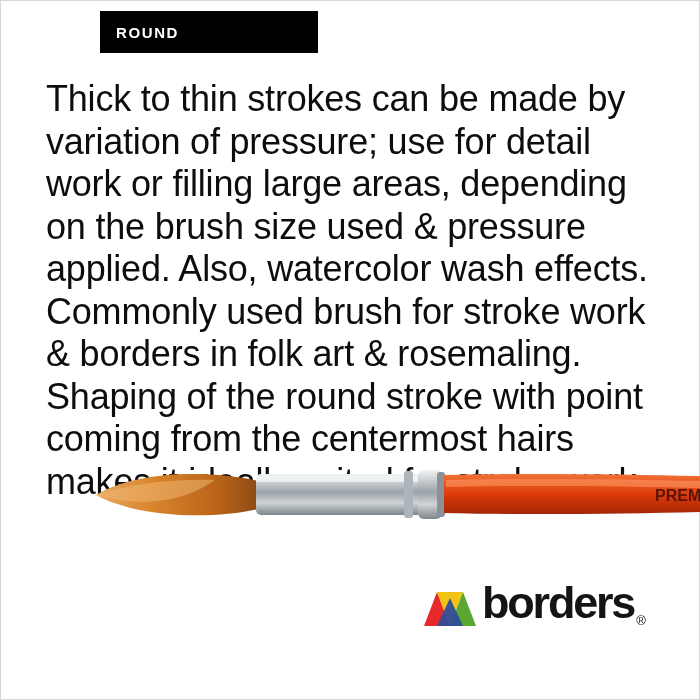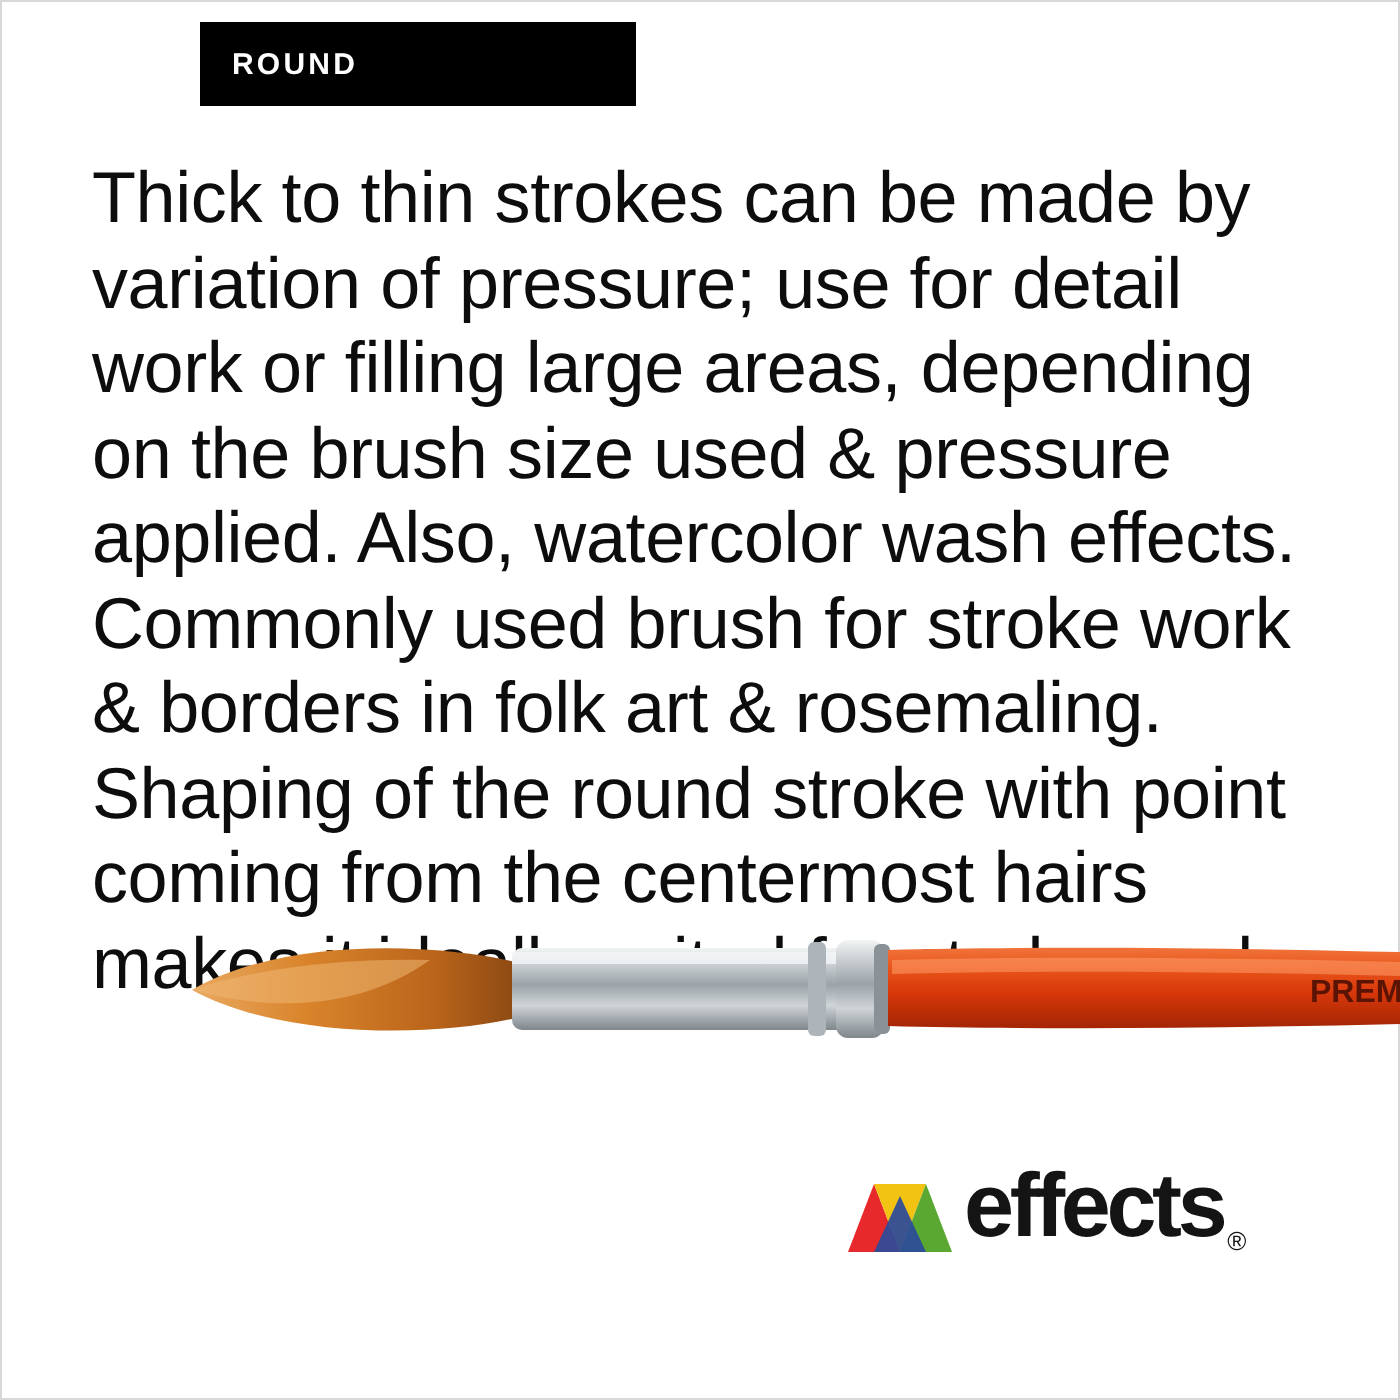--- a/index.html
+++ b/index.html
@@ -164,17 +164,17 @@
     </svg>
   </div>
 
   <div class="logo">
     <svg class="logo-mark" viewBox="0 0 52 46">
       <polygon points="0,46 13,12 26,46" fill="#e8292c"></polygon>
       <polygon points="13,12 26,46 39,12" fill="#f2c313"></polygon>
       <polygon points="26,46 39,12 52,46" fill="#5aa832"></polygon>
       <polygon points="13,46 26,18 39,46" fill="#2b4b9b" opacity="0.92"></polygon>
     </svg>
-    <span class="logo-text">effects</span>
+    <span class="logo-text">borders</span>
     <span class="logo-reg">®</span>
   </div>
 
 </div>
 
 </body></html>

